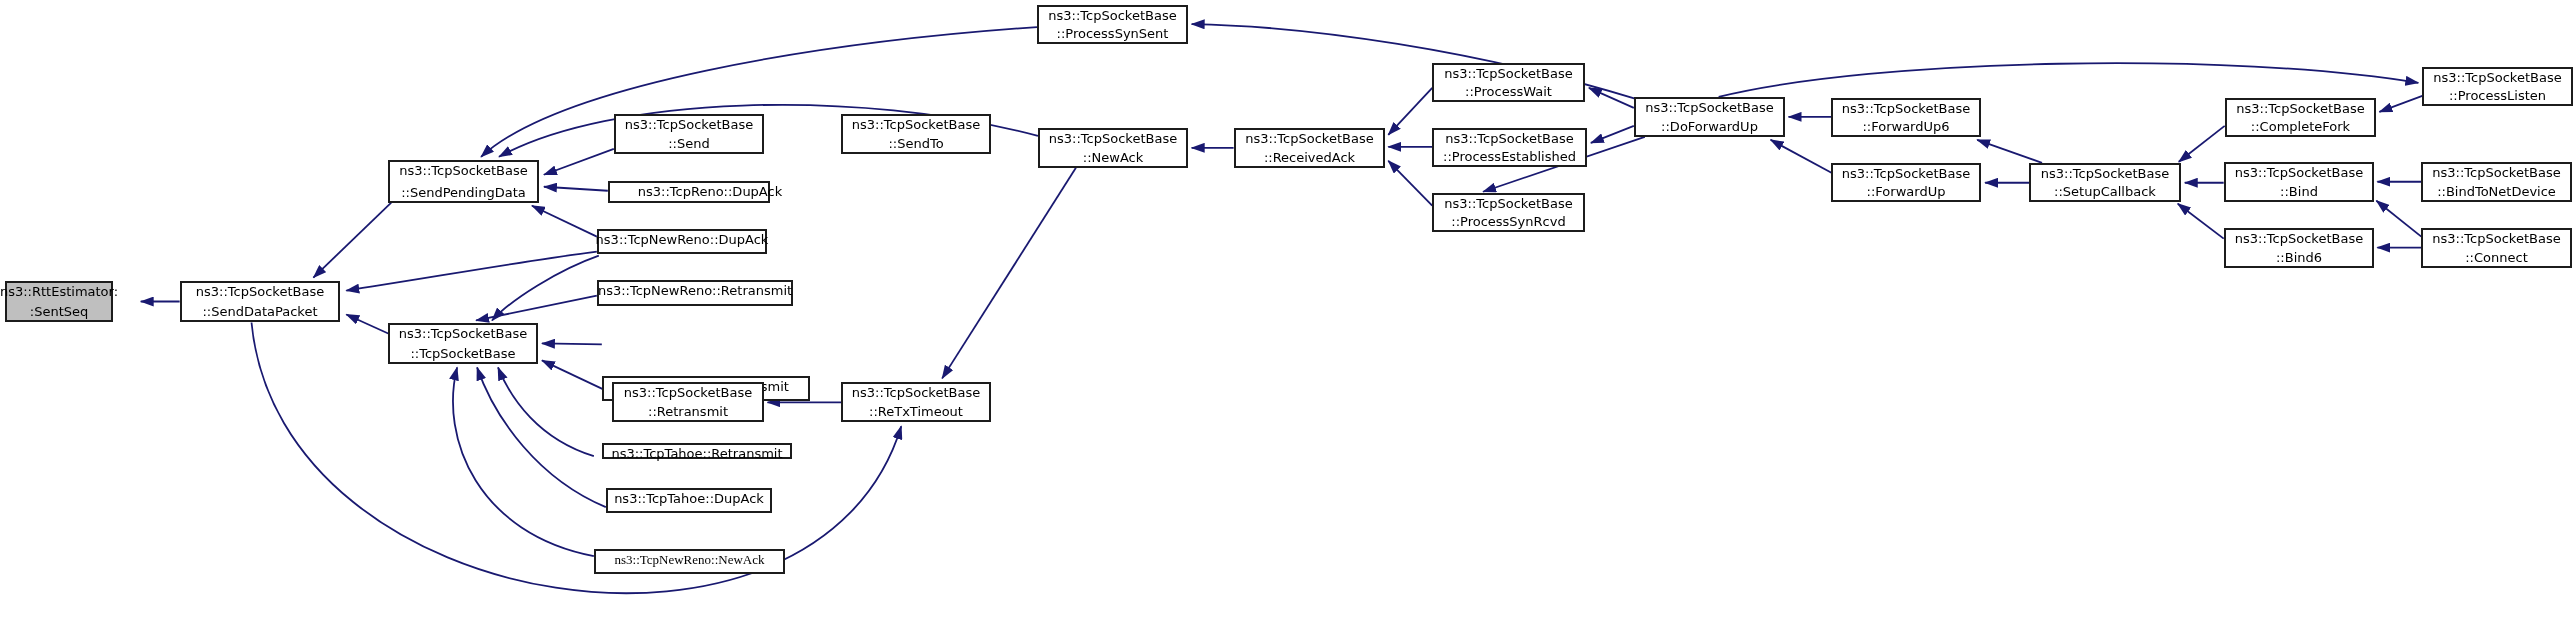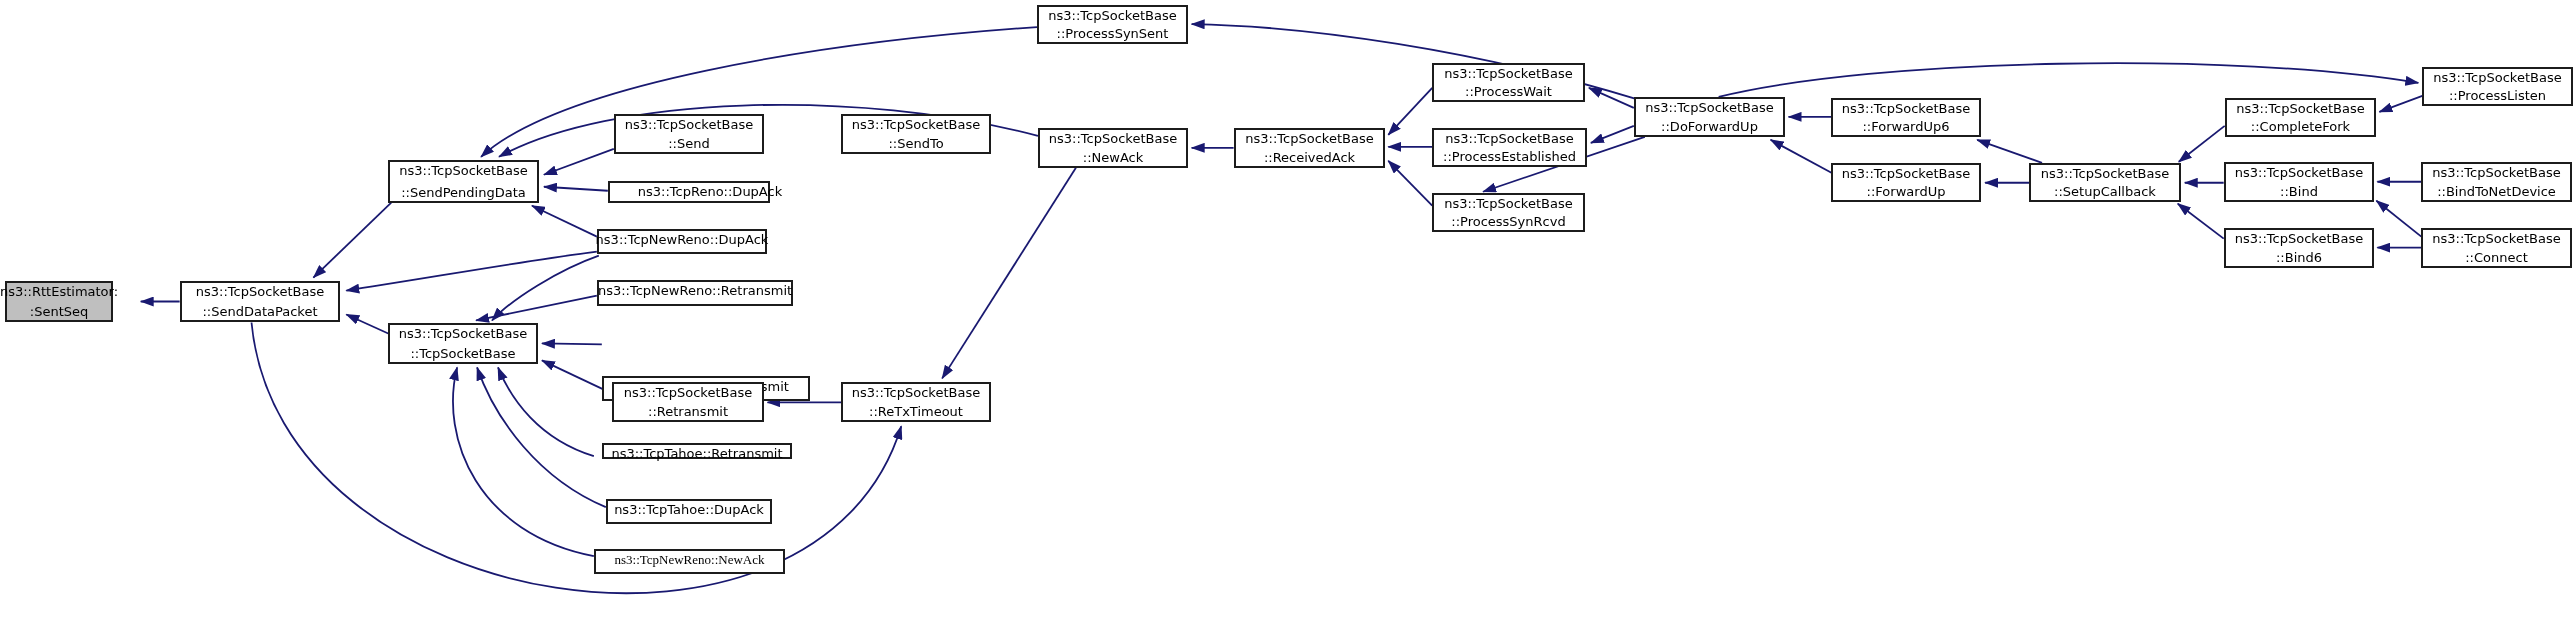--- a/index.html
+++ b/index.html
@@ -141,21 +141,21 @@
         <span>ns3::TcpSocketBase</span>
         <span>::Retransmit</span>
       </div>
       <div class="node" style="left: 841px; top: 382px; width: 150px; height: 40px;">
         <span>ns3::TcpSocketBase</span>
         <span>::ReTxTimeout</span>
       </div>
       <div class="node" style="left: 594px; top: 443px; width: 190px; height: 16px; margin-left: 8px;">
         <span>ns3::TcpTahoe::Retransmit</span>
       </div>
-      <div class="node" style="left: 606px; top: 499px; width: 166px; height: 25px;">
+      <div class="node" style="left: 606px; top: 488px; width: 166px; height: 25px;">
         <span>ns3::TcpTahoe::DupAck</span>
       </div>
       <div class="node" style="left: 594px; top: 549px; width: 191px; height: 25px; font-family: Liberation Serif, serif;">
         <span>ns3::TcpNewReno::NewAck</span>
       </div>
       <div class="node" style="left: 388px; top: 323px; width: 150px; height: 41px;">
         <span>ns3::TcpSocketBase</span>
         <span>::TcpSocketBase</span>
       </div>
       <div class="node" style="left: 1038px; top: 128px; width: 150px; height: 40px;">

